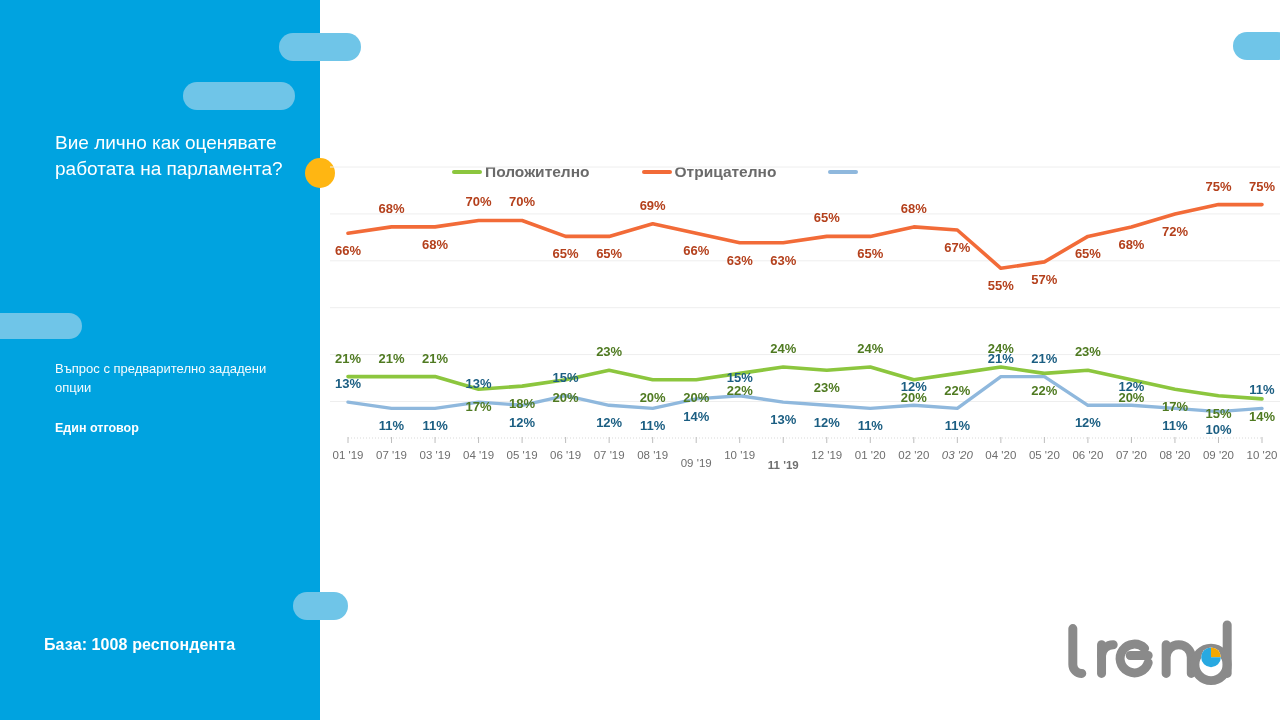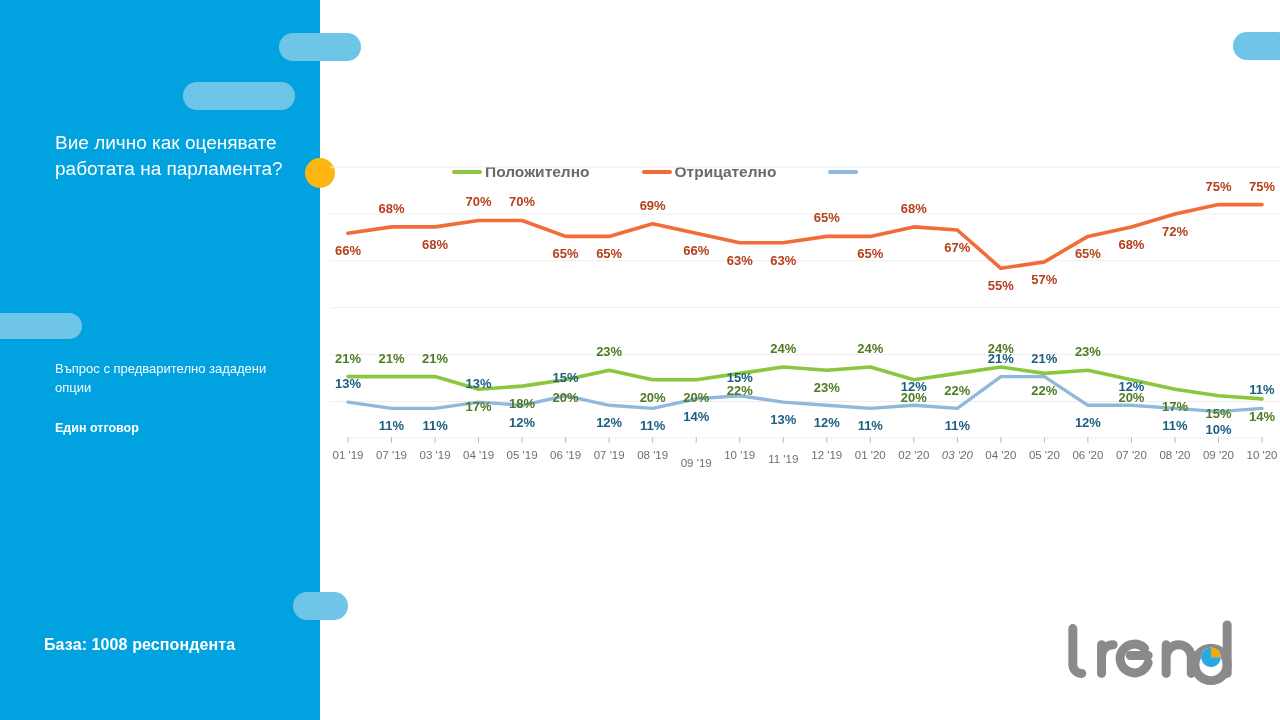--- a/index.html
+++ b/index.html
@@ -212,21 +212,21 @@
       <div class="axis-tick-label" style="left: 18px; top: 6px;">01 '19</div>
       <div class="axis-tick-label" style="left: 61.5238px; top: 6px;">07 '19</div>
       <div class="axis-tick-label" style="left: 105.048px; top: 6px;">03 '19</div>
       <div class="axis-tick-label" style="left: 148.571px; top: 6px;">04 '19</div>
       <div class="axis-tick-label" style="left: 192.095px; top: 6px;">05 '19</div>
       <div class="axis-tick-label" style="left: 235.619px; top: 6px;">06 '19</div>
       <div class="axis-tick-label" style="left: 279.143px; top: 6px;">07 '19</div>
       <div class="axis-tick-label" style="left: 322.667px; top: 6px;">08 '19</div>
       <div class="axis-tick-label" style="left: 366.19px; top: 14px;">09 '19</div>
       <div class="axis-tick-label" style="left: 409.714px; top: 6px;">10 '19</div>
-      <div class="axis-tick-label" style="left: 453.238px; top: 10px;">11 '19</div>
+      <div class="axis-tick-label" style="left: 453.238px; top: 16px; font-weight: bold;">11 '19</div>
       <div class="axis-tick-label" style="left: 496.762px; top: 6px;">12 '19</div>
       <div class="axis-tick-label" style="left: 540.286px; top: 6px;">01 '20</div>
       <div class="axis-tick-label" style="left: 583.81px; top: 6px;">02 '20</div>
       <div class="axis-tick-label" style="left: 627.333px; top: 6px; font-style: italic;">03 '20</div>
       <div class="axis-tick-label" style="left: 670.857px; top: 6px;">04 '20</div>
       <div class="axis-tick-label" style="left: 714.381px; top: 6px;">05 '20</div>
       <div class="axis-tick-label" style="left: 757.905px; top: 6px;">06 '20</div>
       <div class="axis-tick-label" style="left: 801.429px; top: 6px;">07 '20</div>
       <div class="axis-tick-label" style="left: 844.952px; top: 6px;">08 '20</div>
       <div class="axis-tick-label" style="left: 888.476px; top: 6px;">09 '20</div>

